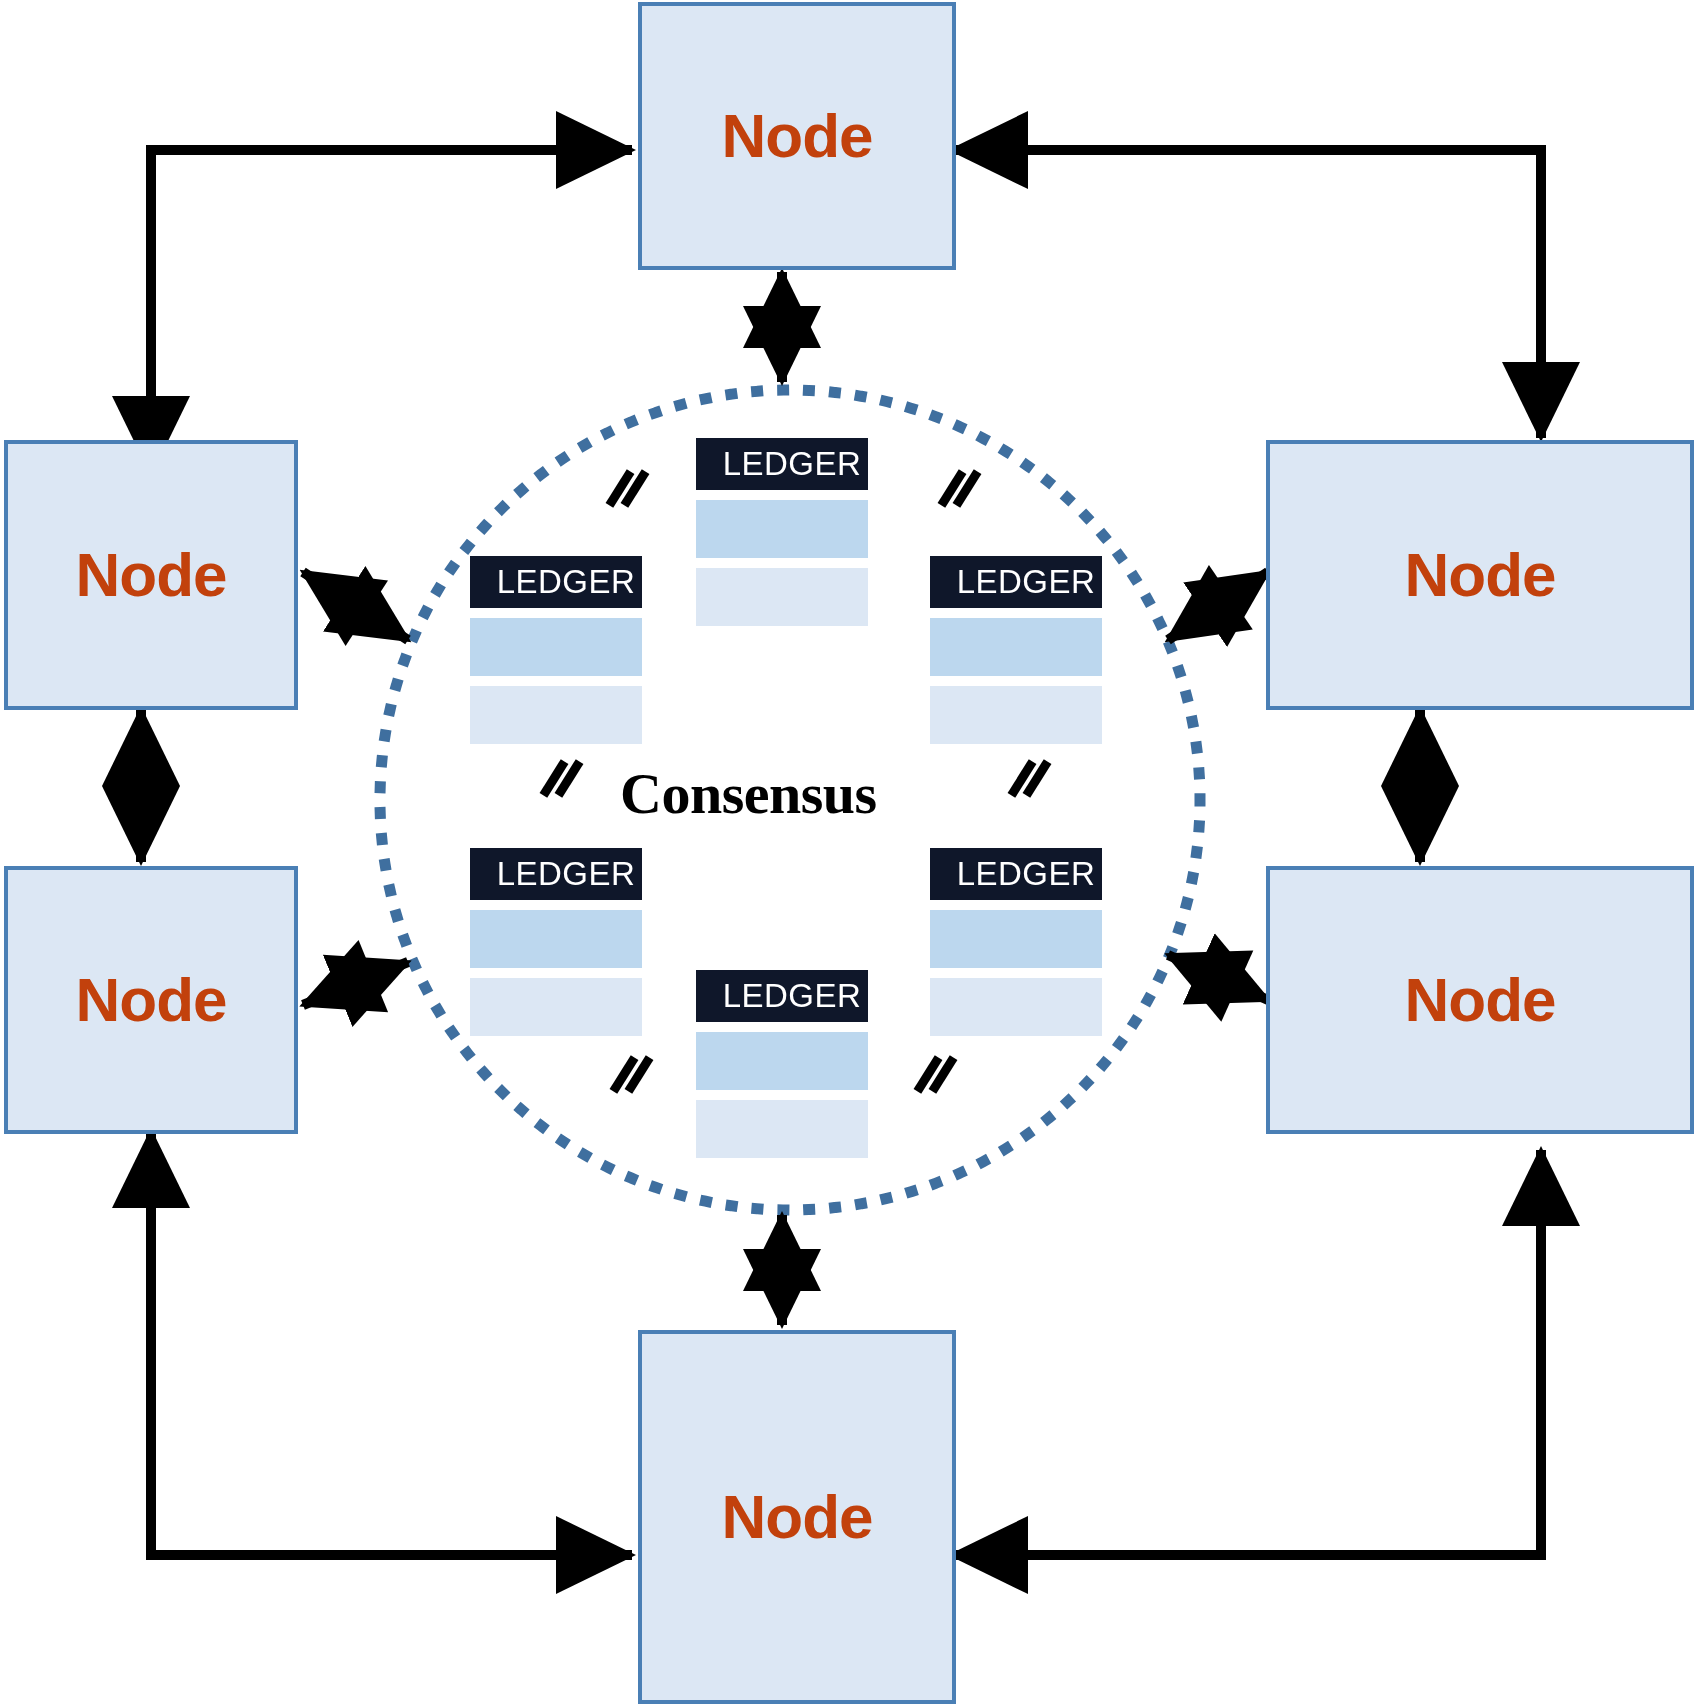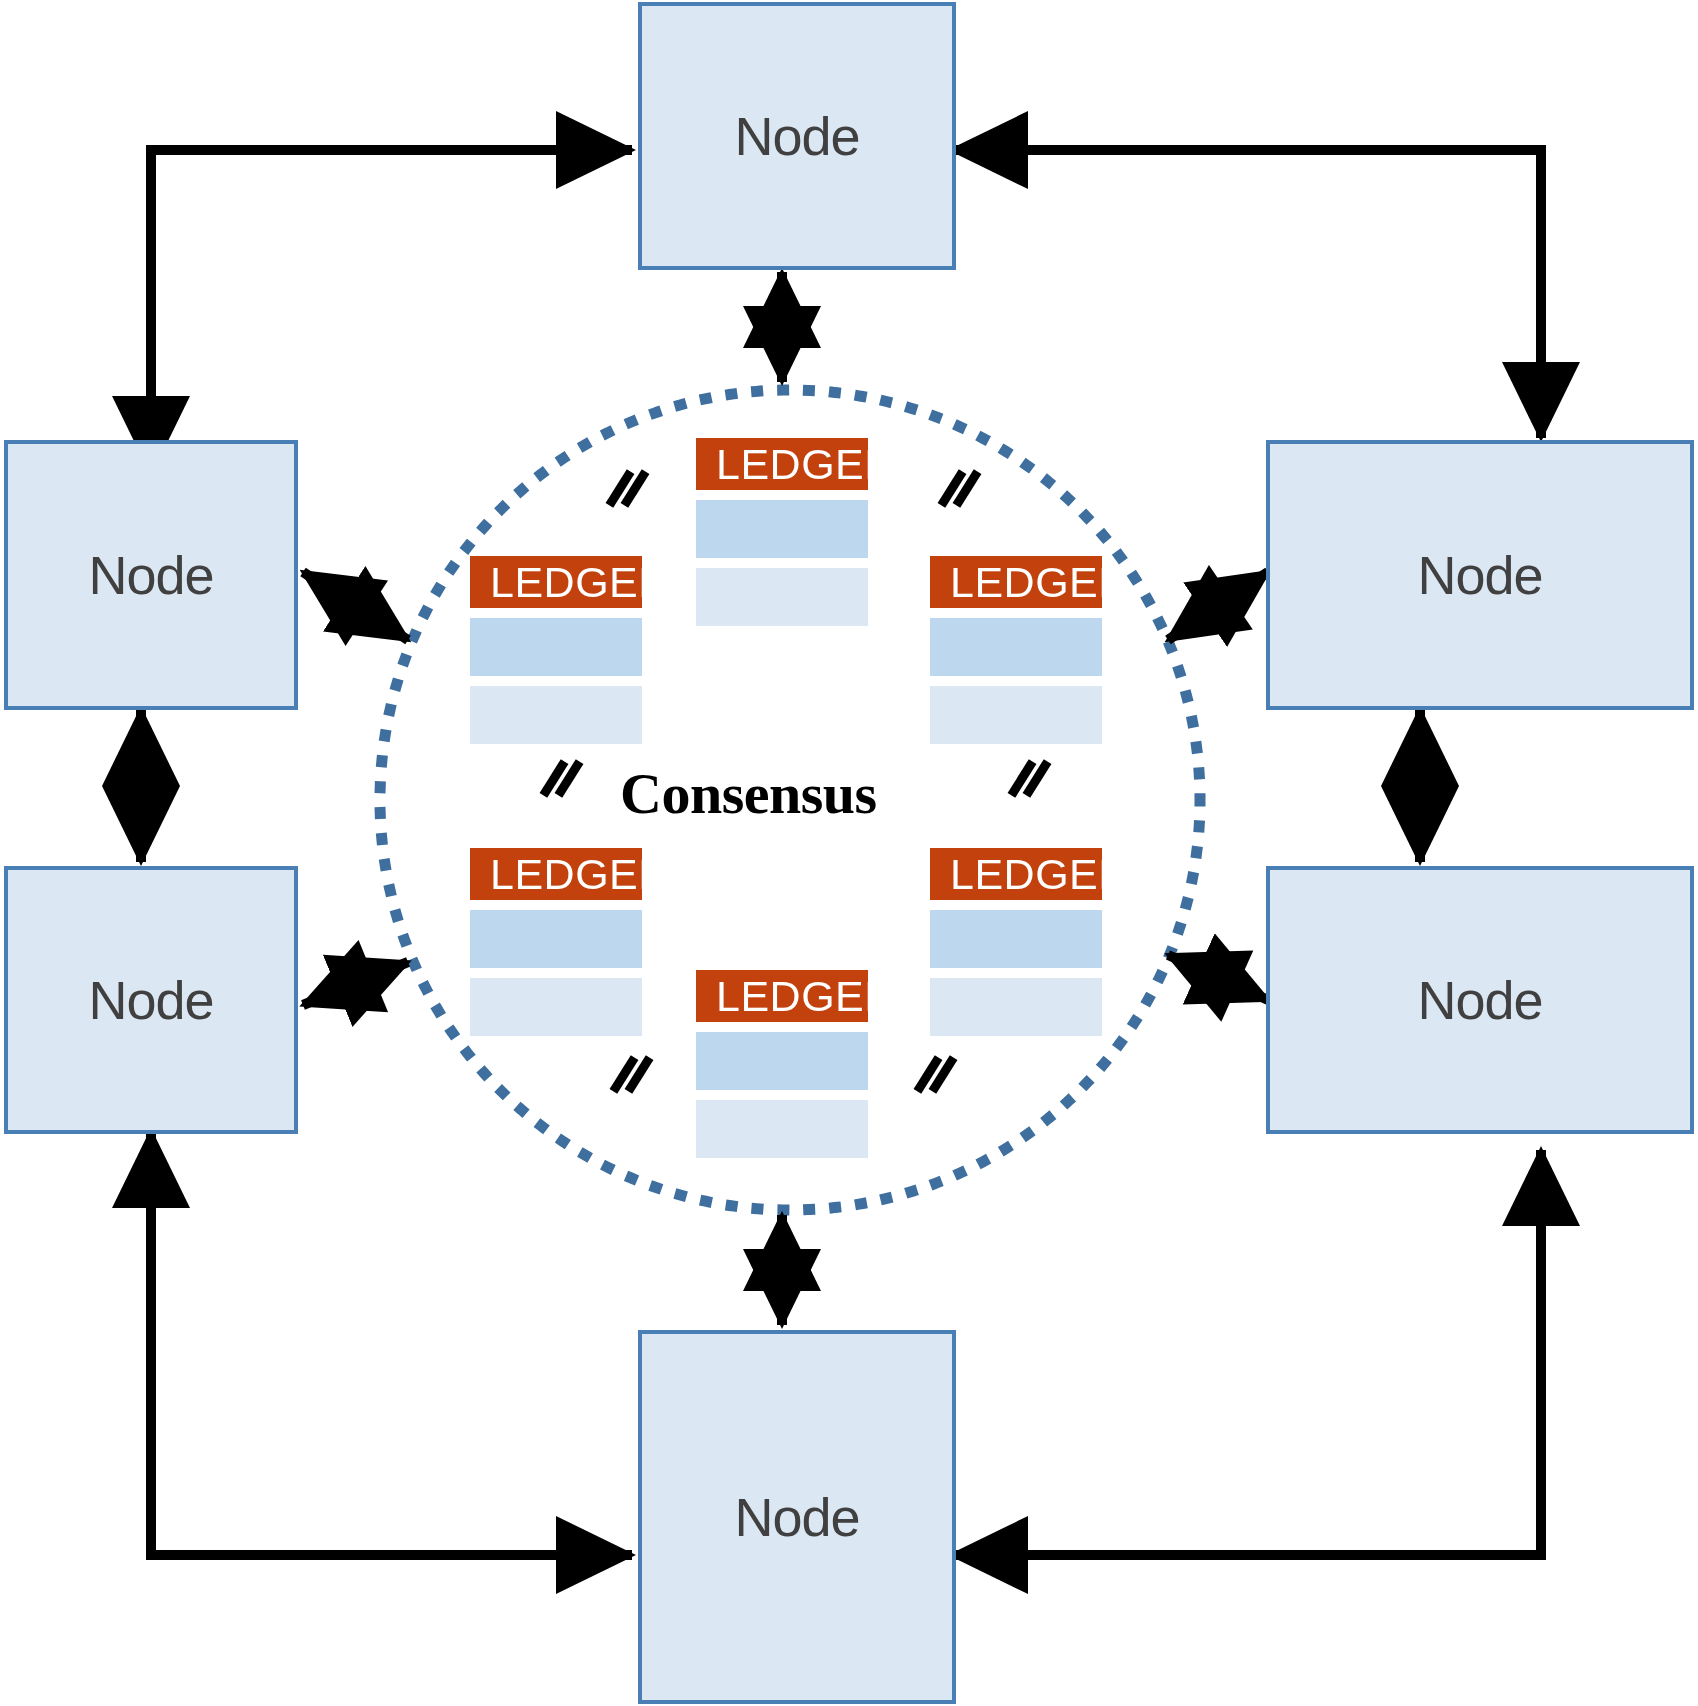--- a/index.html
+++ b/index.html
@@ -29,35 +29,35 @@
     position: absolute;
     background: #dce7f4;
     border: 4px solid #4a7fb5;
     box-sizing: border-box;
     display: flex;
     align-items: center;
     justify-content: center;
   }
   .node-label {
     font-family: "Liberation Sans", sans-serif;
-    font-weight: normal;
-    font-size: 54px;
-    color: #404040;
+    font-weight: bold;
+    font-size: 62px;
+    color: #c2410c;
     letter-spacing: -1px;
     line-height: 1;
   }
   .ledger {
     position: absolute;
     width: 172px;
   }
   .ledger-head {
-    background: #c2410c;
+    background: #0f172a;
     color: #ffffff;
     font-family: "Liberation Sans", sans-serif;
-    font-size: 43px;
+    font-size: 33px;
     font-weight: normal;
     height: 52px;
     line-height: 52px;
     text-align: center;
     letter-spacing: 0.5px;
     box-sizing: border-box;
     padding-left: 20px;
   }
   .ledger-row1 {
     background: #bcd7ee;

